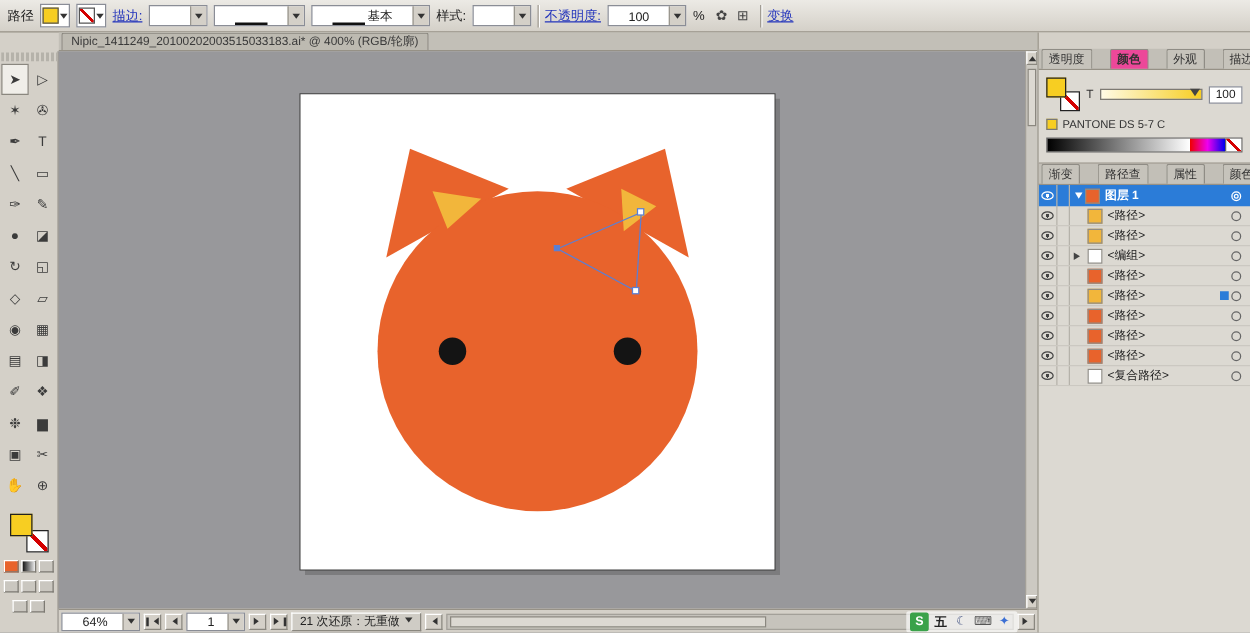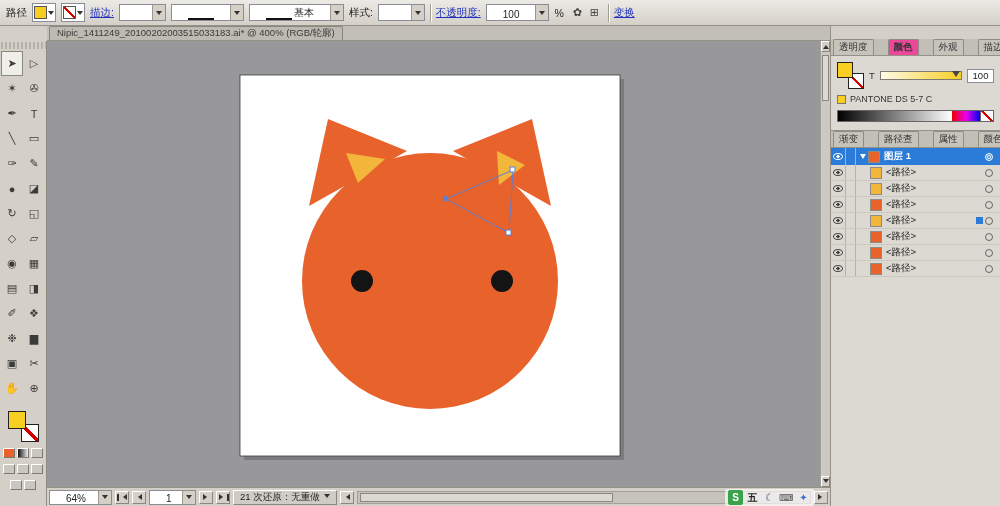--- a/index.html
+++ b/index.html
@@ -391,20 +391,33 @@
               <span class="eye"></span>
             </span>
             <span class="lockcol"></span>
             <span class="lindent"></span>
             <span class="lthumb" style="background: rgb(242, 182, 59);"></span>
             <span class="llabel">&lt;路径&gt;</span>
 
             <span class="ltarget"></span>
           </div>
 
+          <div class="lrow">
+            <span class="eyecol">
+              <span class="eye"></span>
+            </span>
+            <span class="lockcol"></span>
+            <span class="lindent">
+              <span class="lexp"></span>
+            </span>
+            <span class="lthumb" style="background: rgb(255, 255, 255);"></span>
+            <span class="llabel">&lt;编组&gt;</span>
+
+            <span class="ltarget"></span>
+          </div>
 
           <div class="lrow">
             <span class="eyecol">
               <span class="eye"></span>
             </span>
             <span class="lockcol"></span>
             <span class="lindent"></span>
             <span class="lthumb" style="background: rgb(232, 99, 44);"></span>
             <span class="llabel">&lt;路径&gt;</span>
 
@@ -452,18 +465,29 @@
               <span class="eye"></span>
             </span>
             <span class="lockcol"></span>
             <span class="lindent"></span>
             <span class="lthumb" style="background: rgb(232, 99, 44);"></span>
             <span class="llabel">&lt;路径&gt;</span>
 
             <span class="ltarget"></span>
           </div>
 
+          <div class="lrow">
+            <span class="eyecol">
+              <span class="eye"></span>
+            </span>
+            <span class="lockcol"></span>
+            <span class="lindent"></span>
+            <span class="lthumb" style="background: rgb(255, 255, 255);"></span>
+            <span class="llabel">&lt;复合路径&gt;</span>
+
+            <span class="ltarget"></span>
+          </div>
         </div>
       <div class="lfill"></div>
     </div>
   </div>
 
 </div>
 
 </body></html>

